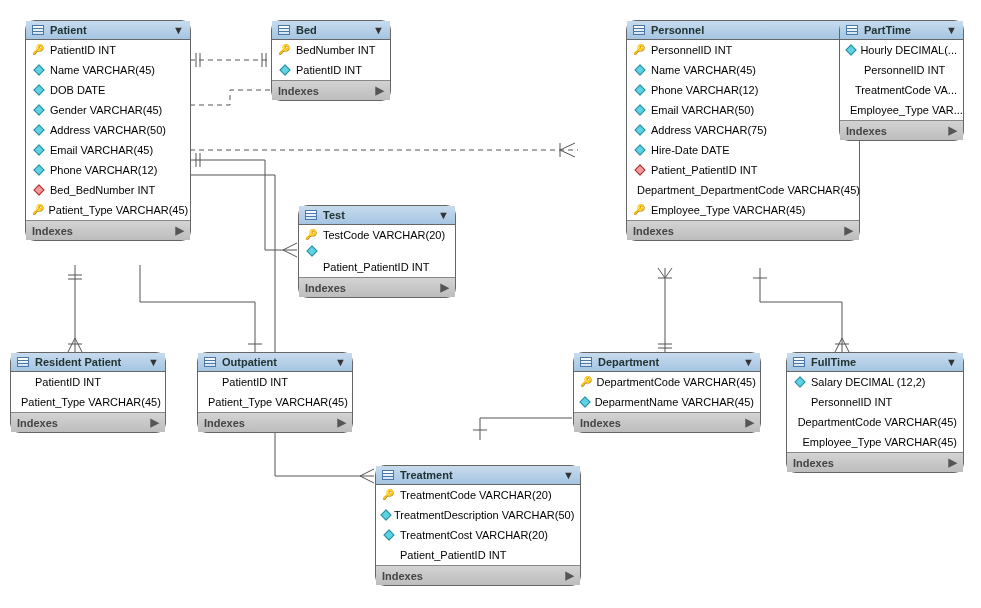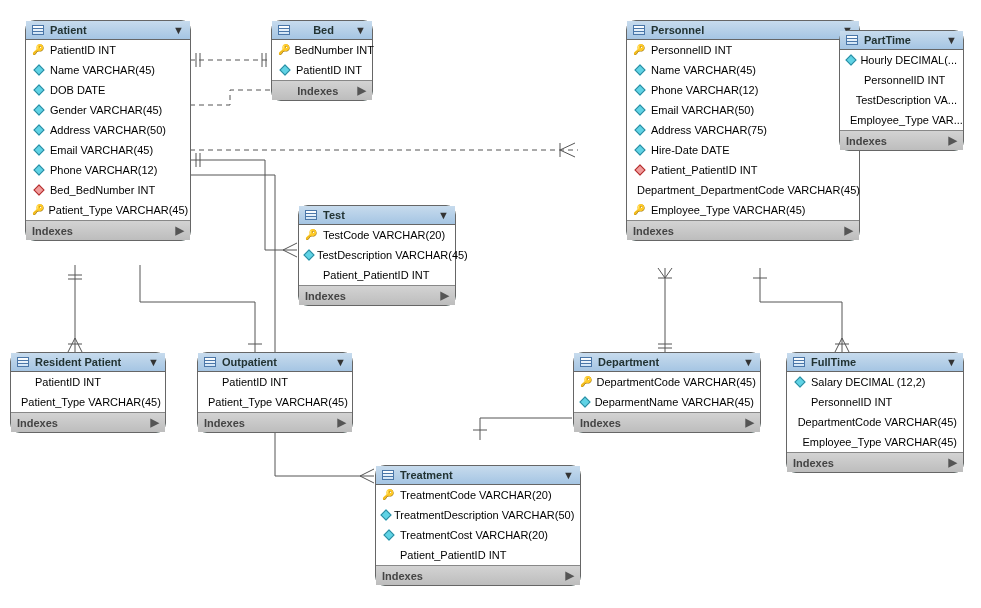--- a/index.html
+++ b/index.html
@@ -175,21 +175,21 @@
           </span>
           <span>Patient_Type VARCHAR(45)</span>
         </div>
       </div>
   <div class="indexes">
     <span class="label">Indexes</span>
     <span class="arrow">▶</span>
   </div>
 </div>
 
-<div class="entity" style="left:271px; top:20px; width:102px;text-align:center;">
+<div class="entity" style="left:271px; top:20px; width:120px;">
   <div class="entity-header">
     <span class="table-icon"></span>
     <span class="title">Bed</span>
     <span class="collapse">▼</span>
   </div>
   <div class="field-list">
         <div class="field">
           <span class="icon-slot">
             <span class="key-icon">🔑</span>
           </span>
@@ -267,40 +267,40 @@
           </span>
           <span>Employee_Type VARCHAR(45)</span>
         </div>
       </div>
   <div class="indexes">
     <span class="label">Indexes</span>
     <span class="arrow">▶</span>
   </div>
 </div>
 
-<div class="entity" style="left:839px; top:20px; width:125px;margin-top:10px;">
+<div class="entity" style="left:839px; top:20px; width:125px;">
   <div class="entity-header">
     <span class="table-icon"></span>
     <span class="title">PartTime</span>
     <span class="collapse">▼</span>
   </div>
   <div class="field-list">
         <div class="field">
           <span class="icon-slot">
             <span class="diamond filled"></span>
           </span>
           <span>Hourly DECIMAL(...</span>
         </div>
         <div class="field">
           <span class="icon-slot"></span>
           <span>PersonnelID INT</span>
         </div>
         <div class="field">
           <span class="icon-slot"></span>
-          <span>TestDescription VA...</span>
+          <span>TreatmentCode VA...</span>
         </div>
         <div class="field">
           <span class="icon-slot"></span>
           <span>Employee_Type VAR...</span>
         </div>
       </div>
   <div class="indexes">
     <span class="label">Indexes</span>
     <span class="arrow">▶</span>
   </div>
@@ -316,21 +316,20 @@
         <div class="field">
           <span class="icon-slot">
             <span class="key-icon">🔑</span>
           </span>
           <span>TestCode VARCHAR(20)</span>
         </div>
         <div class="field">
           <span class="icon-slot">
             <span class="diamond filled"></span>
           </span>
-          <span>TestDescription VARCHAR(45)</span>
         </div>
         <div class="field">
           <span class="icon-slot"></span>
           <span>Patient_PatientID INT</span>
         </div>
       </div>
   <div class="indexes">
     <span class="label">Indexes</span>
     <span class="arrow">▶</span>
   </div>

